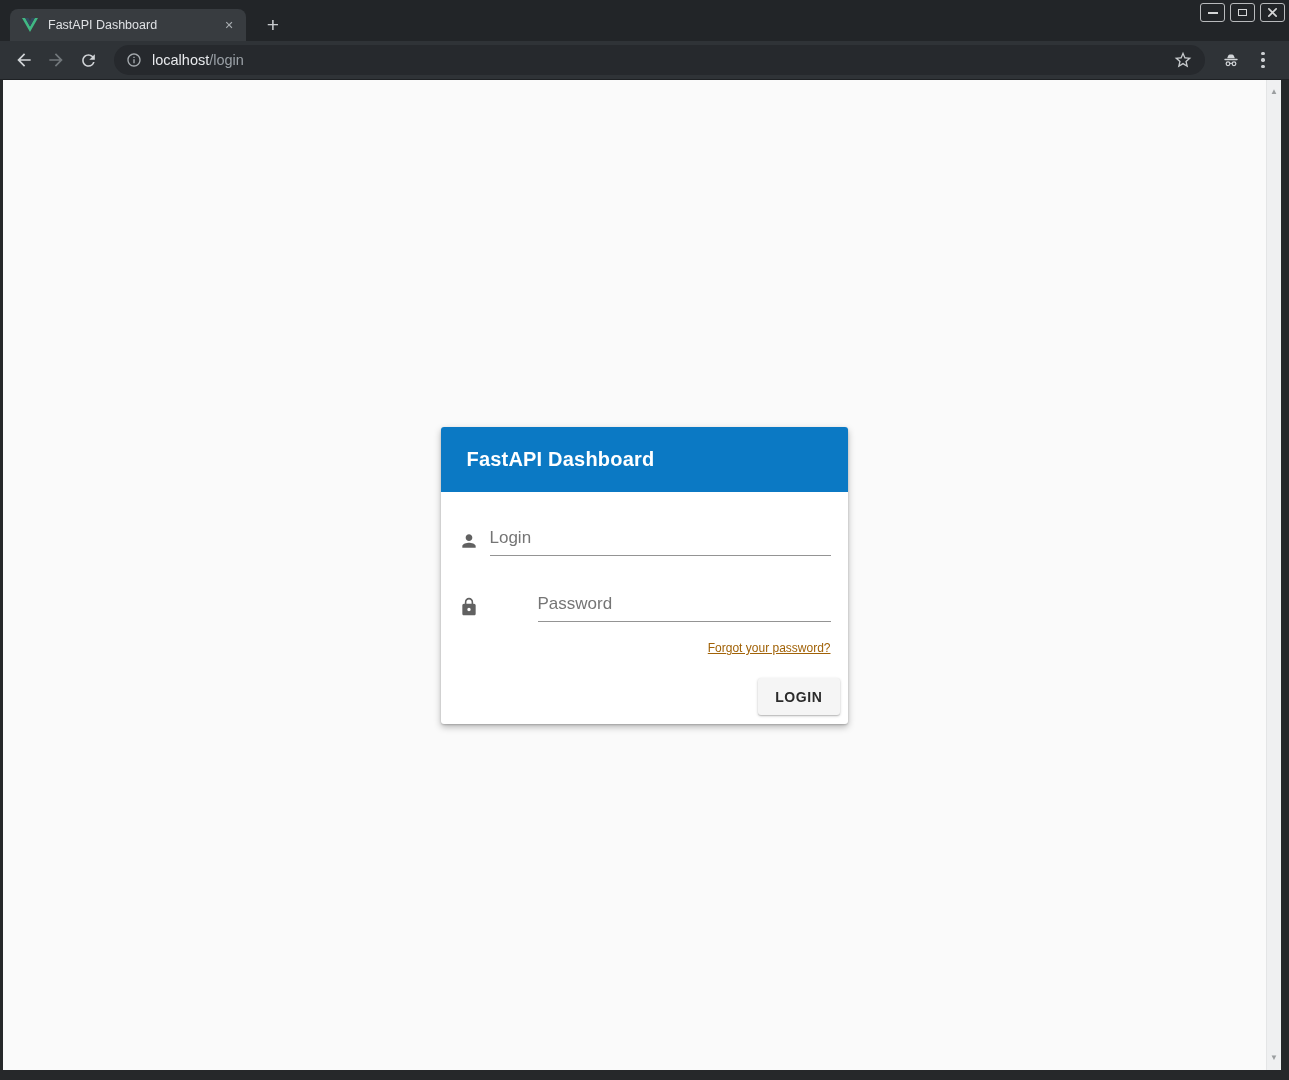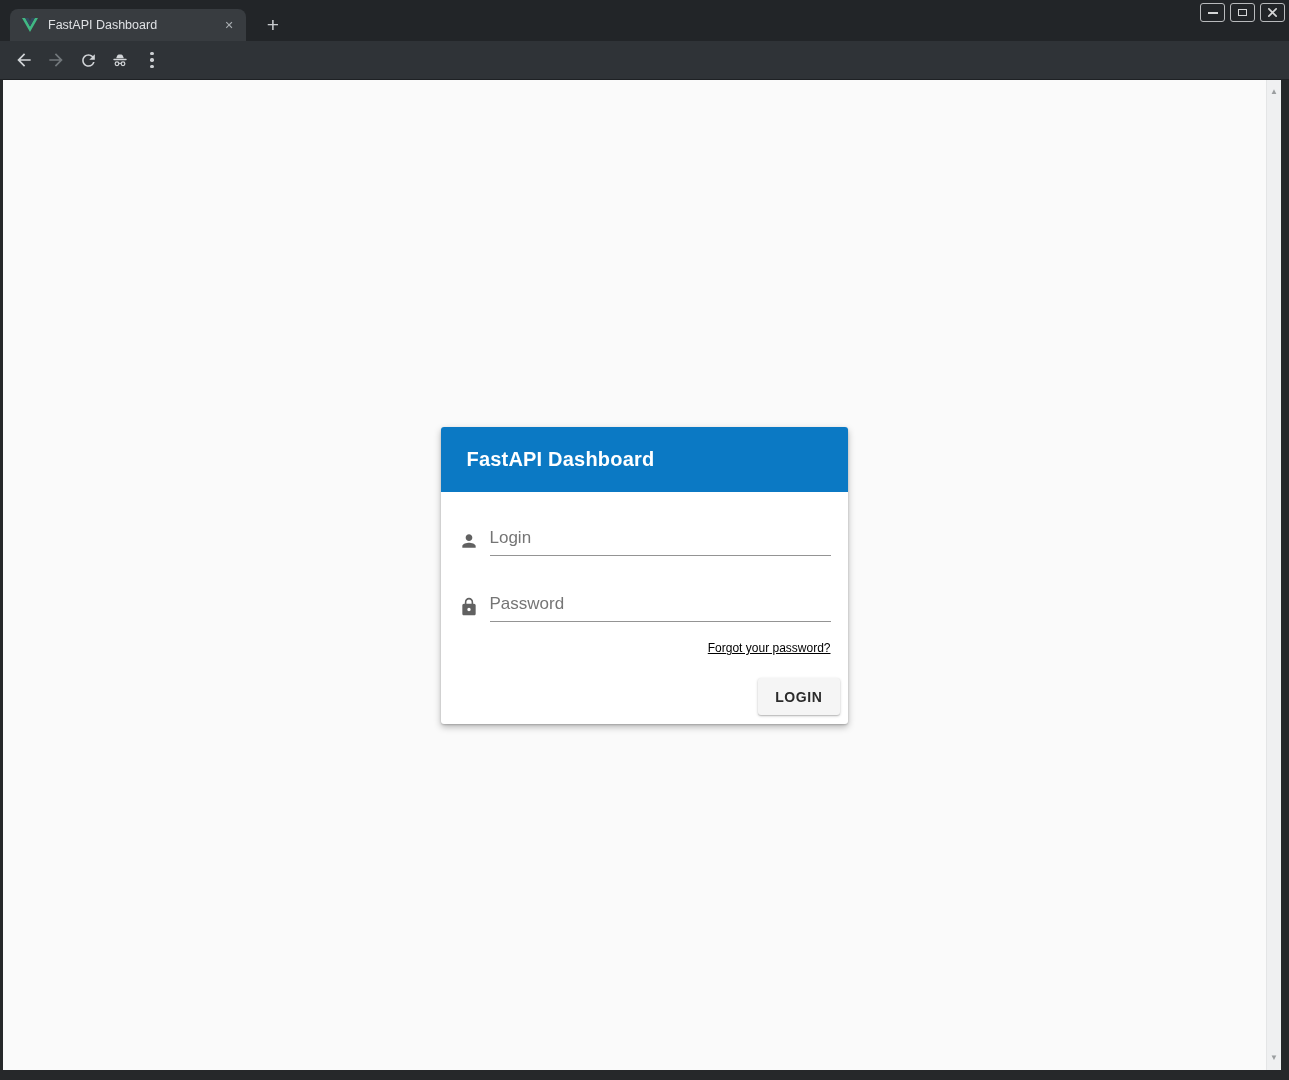--- a/index.html
+++ b/index.html
@@ -88,31 +88,31 @@
     box-shadow: 0 3px 7px rgba(0,0,0,0.28), 0 1px 2px rgba(0,0,0,0.18);
     position: relative; left: 2px;
   }
   .card-header {
     height: 65px; background: #0b79c4; border-radius: 3px 3px 0 0;
     display: flex; align-items: center; padding-left: 26px;
   }
   .card-title { color: #ffffff; font-size: 20px; font-weight: bold; letter-spacing: 0.2px; }
   .card-body { padding: 34px 17px 8px 18px; }
   .field-row { display: flex; align-items: flex-end; }
-  .field-row + .field-row { margin-top: 36px; }
+  .field-row + .field-row { margin-top: 36px; gap: 48px; }
   .field-icon { flex: 0 0 auto; margin-bottom: 5px; display: flex; }
   .input-wrap { flex: 1; margin-left: 11px; border-bottom: 1px solid #949494; }
   .input-wrap input {
     width: 100%; border: none; outline: none; background: transparent;
     font-family: "Liberation Sans", sans-serif;
     font-size: 17px; color: #424242; padding: 2px 0 7px 0;
   }
   .input-wrap input::placeholder { color: #757575; opacity: 1; }
   .forgot-row { text-align: right; margin-top: 16px; }
-  .forgot-link { color: #000000; font-size: 12px; text-decoration: underline; }
+  .forgot-link { color: #a16207; font-size: 12px; text-decoration: underline; }
   .btn-row { text-align: right; margin: 22px -9px 0 0; padding-bottom: 1px; }
   .login-btn {
     display: inline-block; background: #f5f5f5; border: none; border-radius: 3px;
     padding: 11px 17px 10px; font-family: "Liberation Sans", sans-serif;
     font-size: 14px; font-weight: bold; color: #2b2b2b; letter-spacing: 0.6px;
     box-shadow: 0 1px 3px rgba(0,0,0,0.22), 0 1px 1px rgba(0,0,0,0.12);
     cursor: pointer;
   }
 </style>
 </head>
@@ -158,20 +158,32 @@
       <svg width="20" height="20" viewBox="0 0 24 24">
         <path d="M12 4l-1.41 1.41L16.17 11H4v2h12.17l-5.58 5.59L12 20l8-8z" fill="#72777b"></path>
       </svg>
     </div>
     <div class="tool-btn">
       <svg width="19" height="19" viewBox="0 0 24 24">
         <path d="M17.65 6.35A7.95 7.95 0 0 0 12 4c-4.42 0-7.99 3.58-7.99 8s3.57 8 7.99 8c3.73 0 6.84-2.55 7.73-6h-2.08a5.99 5.99 0 0 1-5.65 4c-3.31 0-6-2.69-6-6s2.69-6 6-6c1.66 0 3.14.69 4.22 1.78L13 11h7V4l-2.35 2.35z" fill="#d2d5d8"></path>
       </svg>
     </div>
 
+    <div class="omnibox">
+      <svg width="16" height="16" viewBox="0 0 24 24">
+        <path d="M12 2C6.48 2 2 6.48 2 12s4.48 10 10 10 10-4.48 10-10S17.52 2 12 2zm0 18c-4.41 0-8-3.59-8-8s3.59-8 8-8 8 3.59 8 8-3.59 8-8 8zm-1-13h2v2h-2zm0 4h2v6h-2z" fill="#a6abaf"></path>
+      </svg>
+      <span class="url-text"><span class="url-host">localhost</span><span class="url-path">/login</span></span>
+      <span class="omni-spacer"></span>
+      <div class="tool-btn" style="width:28px;height:28px">
+        <svg width="20" height="20" viewBox="0 0 24 24">
+          <path d="M22 9.24l-7.19-.62L12 2 9.19 8.63 2 9.24l5.46 4.73L5.82 21 12 17.27 18.18 21l-1.63-7.03L22 9.24zM12 15.4l-3.76 2.27 1-4.28-3.32-2.88 4.38-.38L12 6.1l1.71 4.04 4.38.38-3.32 2.88 1 4.28L12 15.4z" fill="#c6c9cc"></path>
+        </svg>
+      </div>
+    </div>
 
     <div class="tool-btn">
       <svg width="22" height="20" viewBox="0 0 24 24">
         <path d="M12 5.5c-1.9 0-3.2.4-3.8 2.2L7.4 10h9.2l-.8-2.3C15.2 5.9 13.9 5.5 12 5.5z" fill="#d2d5d8"></path>
         <rect x="4" y="10.6" width="16" height="1.7" rx="0.85" fill="#d2d5d8"></rect>
         <circle cx="8.4" cy="16.4" r="2.2" fill="none" stroke="#d2d5d8" stroke-width="1.5"></circle>
         <circle cx="15.6" cy="16.4" r="2.2" fill="none" stroke="#d2d5d8" stroke-width="1.5"></circle>
         <path d="M10.6 16 h2.8" stroke="#d2d5d8" stroke-width="1.3"></path>
       </svg>
     </div>

